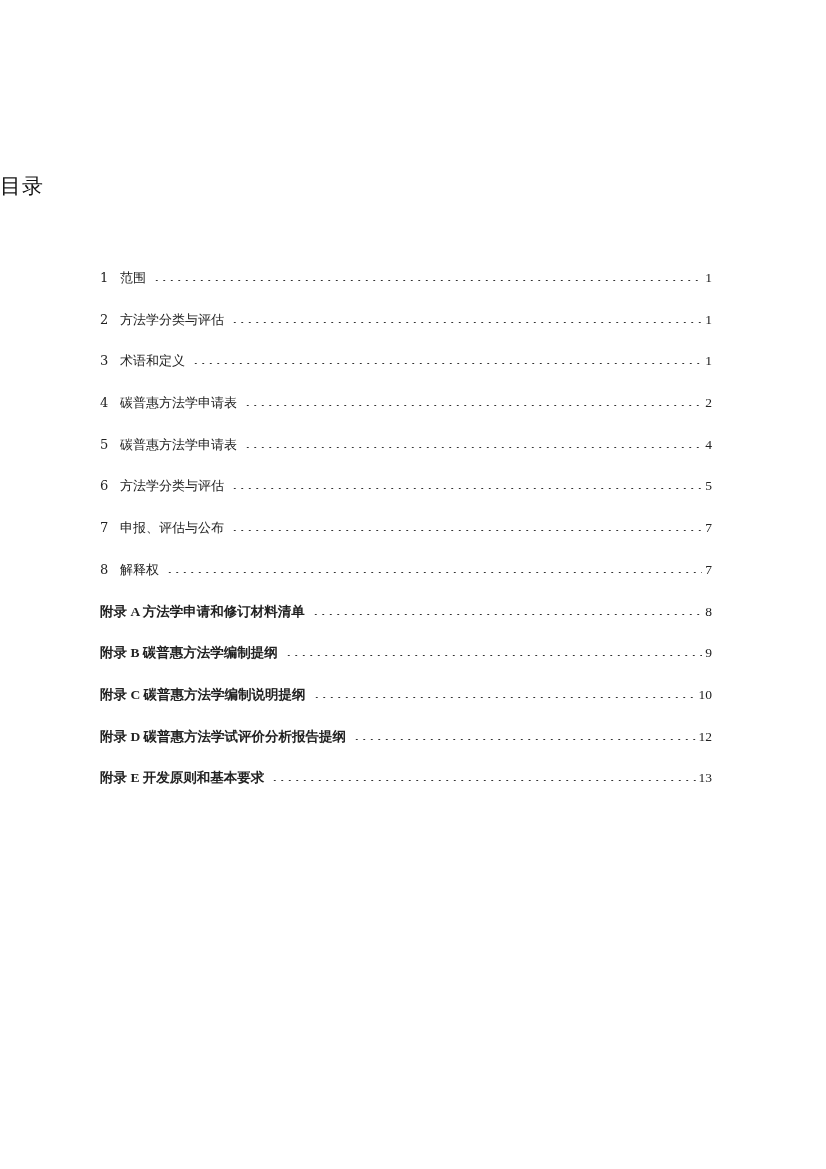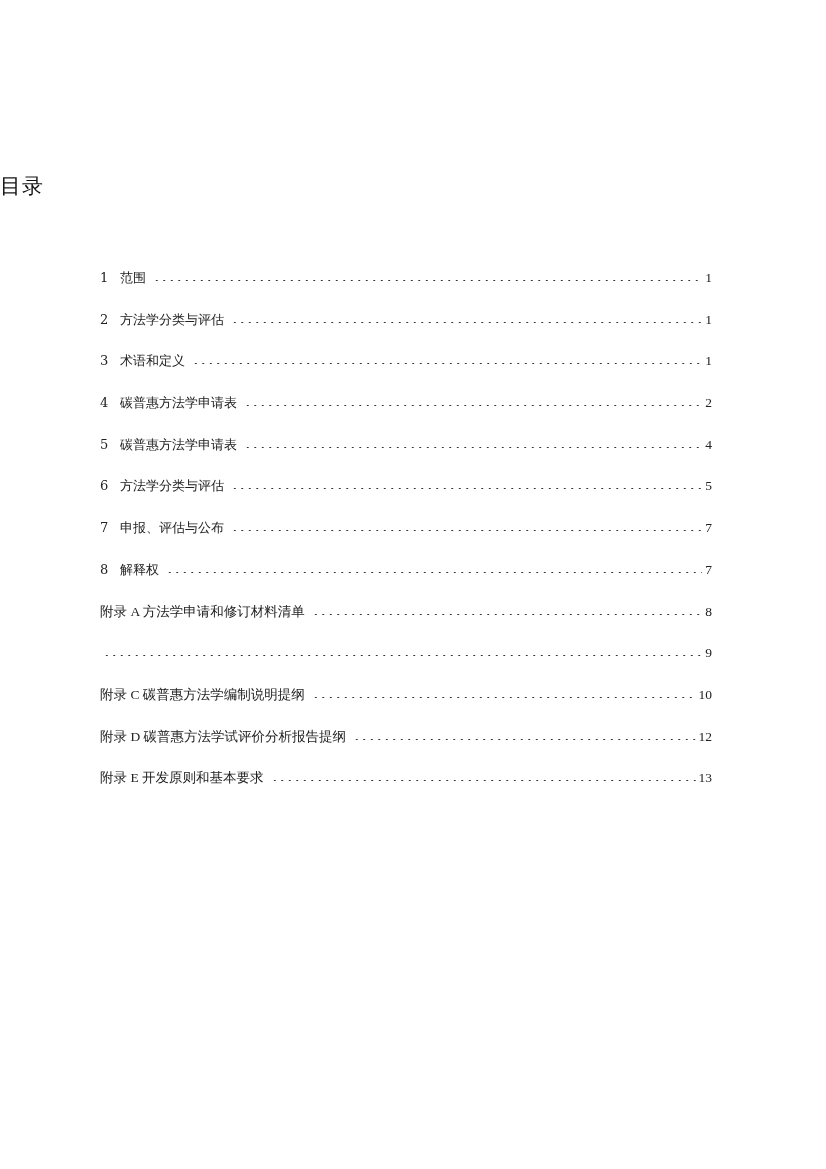--- a/index.html
+++ b/index.html
@@ -60,20 +60,21 @@
       font-family: "DejaVu Serif", "Liberation Serif", serif;
     }
     .toc-label {
       flex: 0 0 auto;
       font-family: Liberation Mono, monospace;
       padding-right: 4px;
     }
     .toc-label.appendix {
       font-family: "Liberation Serif", "DejaVu Serif", serif;
       font-size: 13.5px;
+      font-weight: bold;
     }
     .toc-leader {
       flex: 1 1 auto;
       overflow: hidden;
       position: relative;
       height: 12px;
       margin: 0 3px;
       background-image: radial-gradient(circle, #333 0.9px, transparent 1.1px);
       background-size: 7.5px 3px;
       background-repeat: repeat-x;
@@ -141,20 +142,21 @@
       <span class="toc-label">解释权</span>
       <span class="toc-leader"></span>
       <span class="toc-page">7</span>
     </li>
     <li class="toc-entry">
       <span class="toc-label appendix">附录 A 方法学申请和修订材料清单</span>
       <span class="toc-leader"></span>
       <span class="toc-page">8</span>
     </li>
     <li class="toc-entry">
+      <span class="toc-label appendix">附录 B 碳普惠方法学编制提纲</span>
       <span class="toc-leader"></span>
       <span class="toc-page">9</span>
     </li>
     <li class="toc-entry">
       <span class="toc-label appendix">附录 C 碳普惠方法学编制说明提纲</span>
       <span class="toc-leader"></span>
       <span class="toc-page">10</span>
     </li>
     <li class="toc-entry">
       <span class="toc-label appendix">附录 D 碳普惠方法学试评价分析报告提纲</span>

